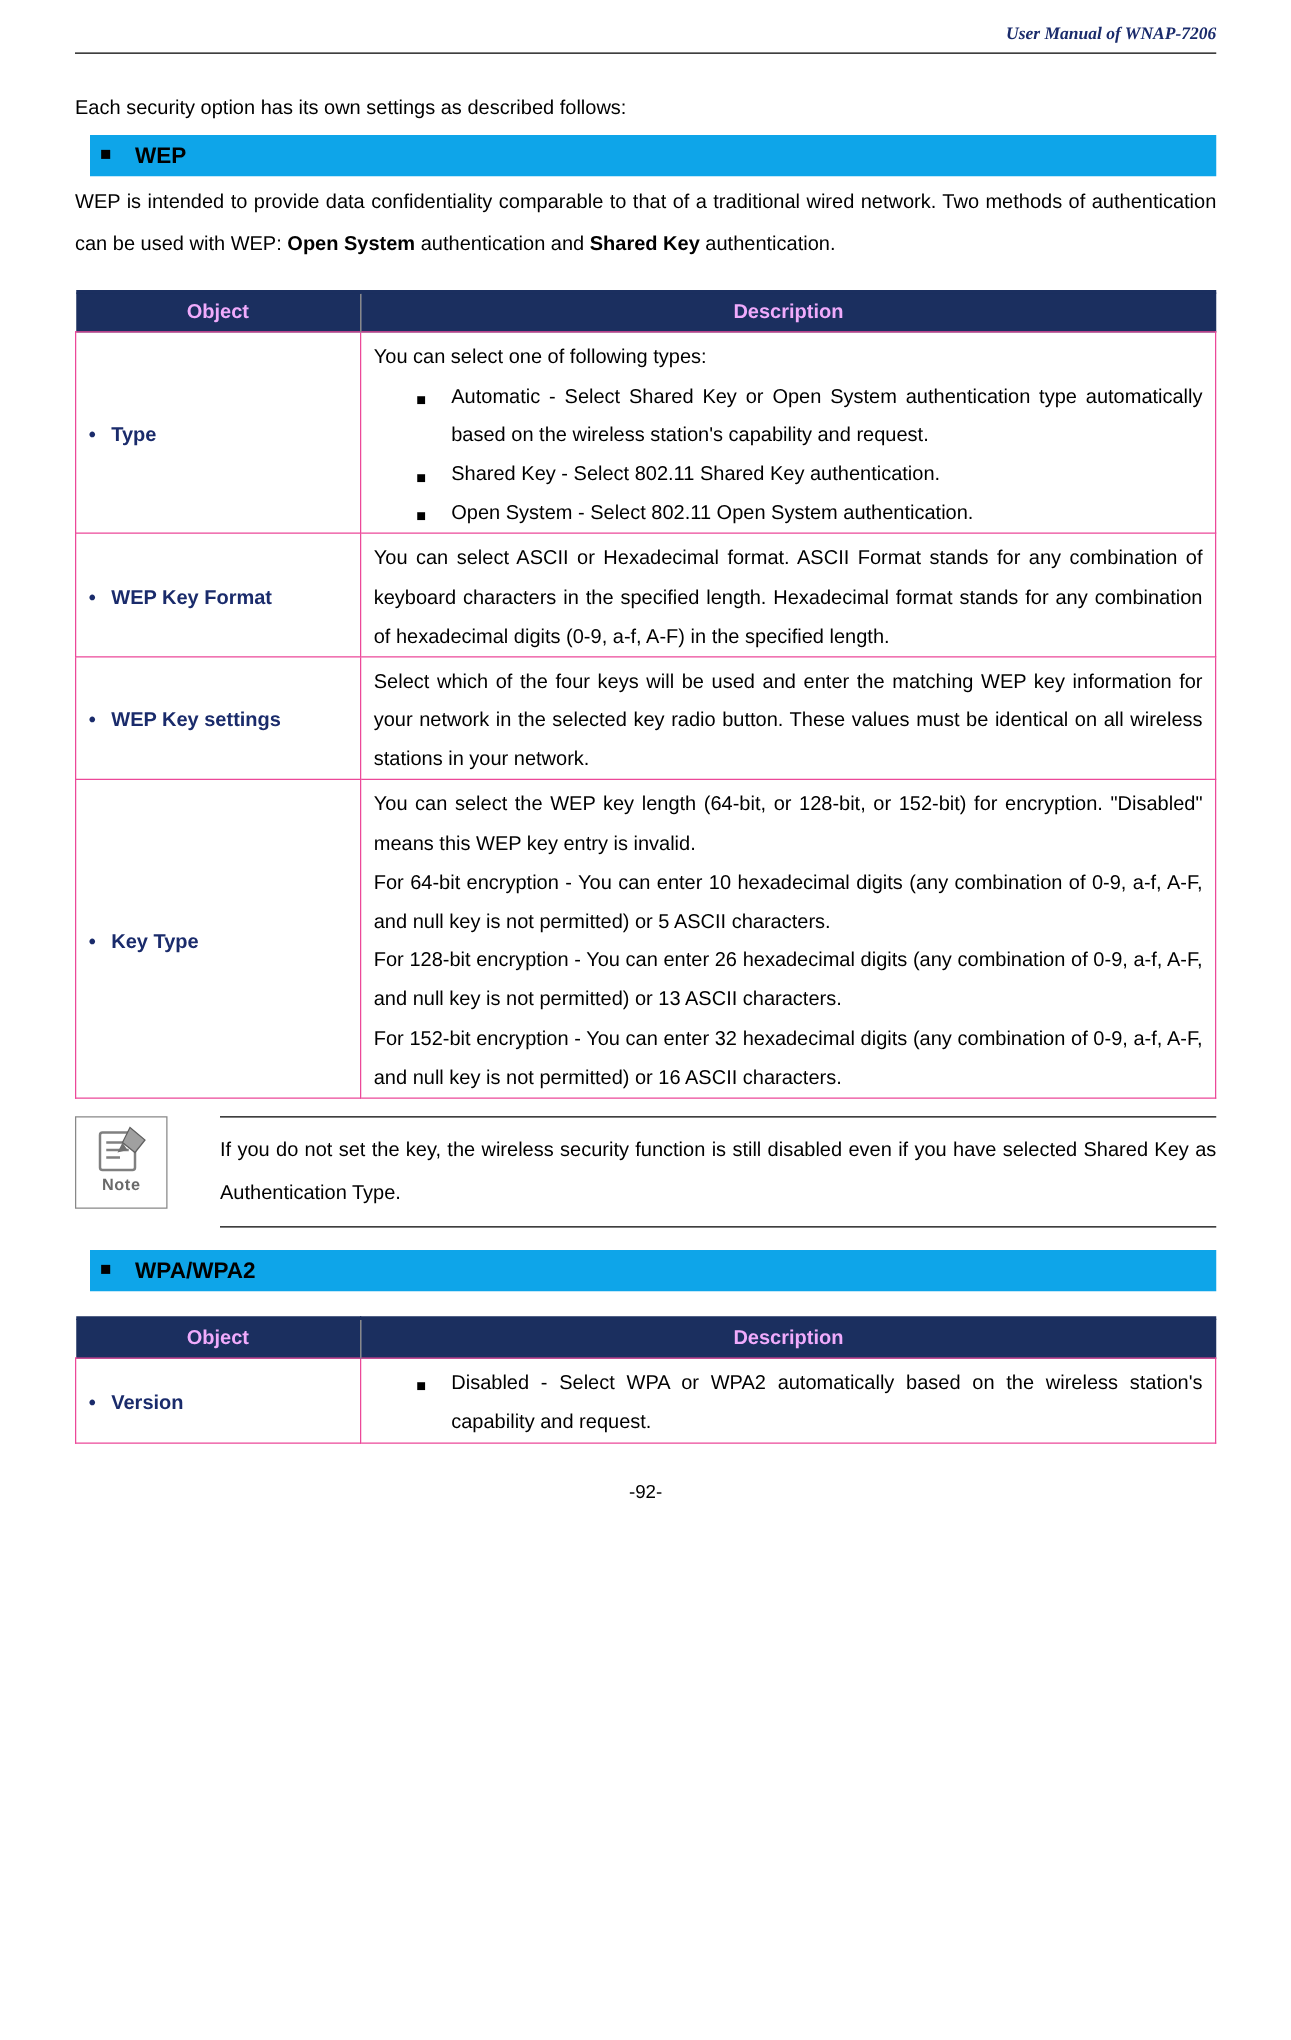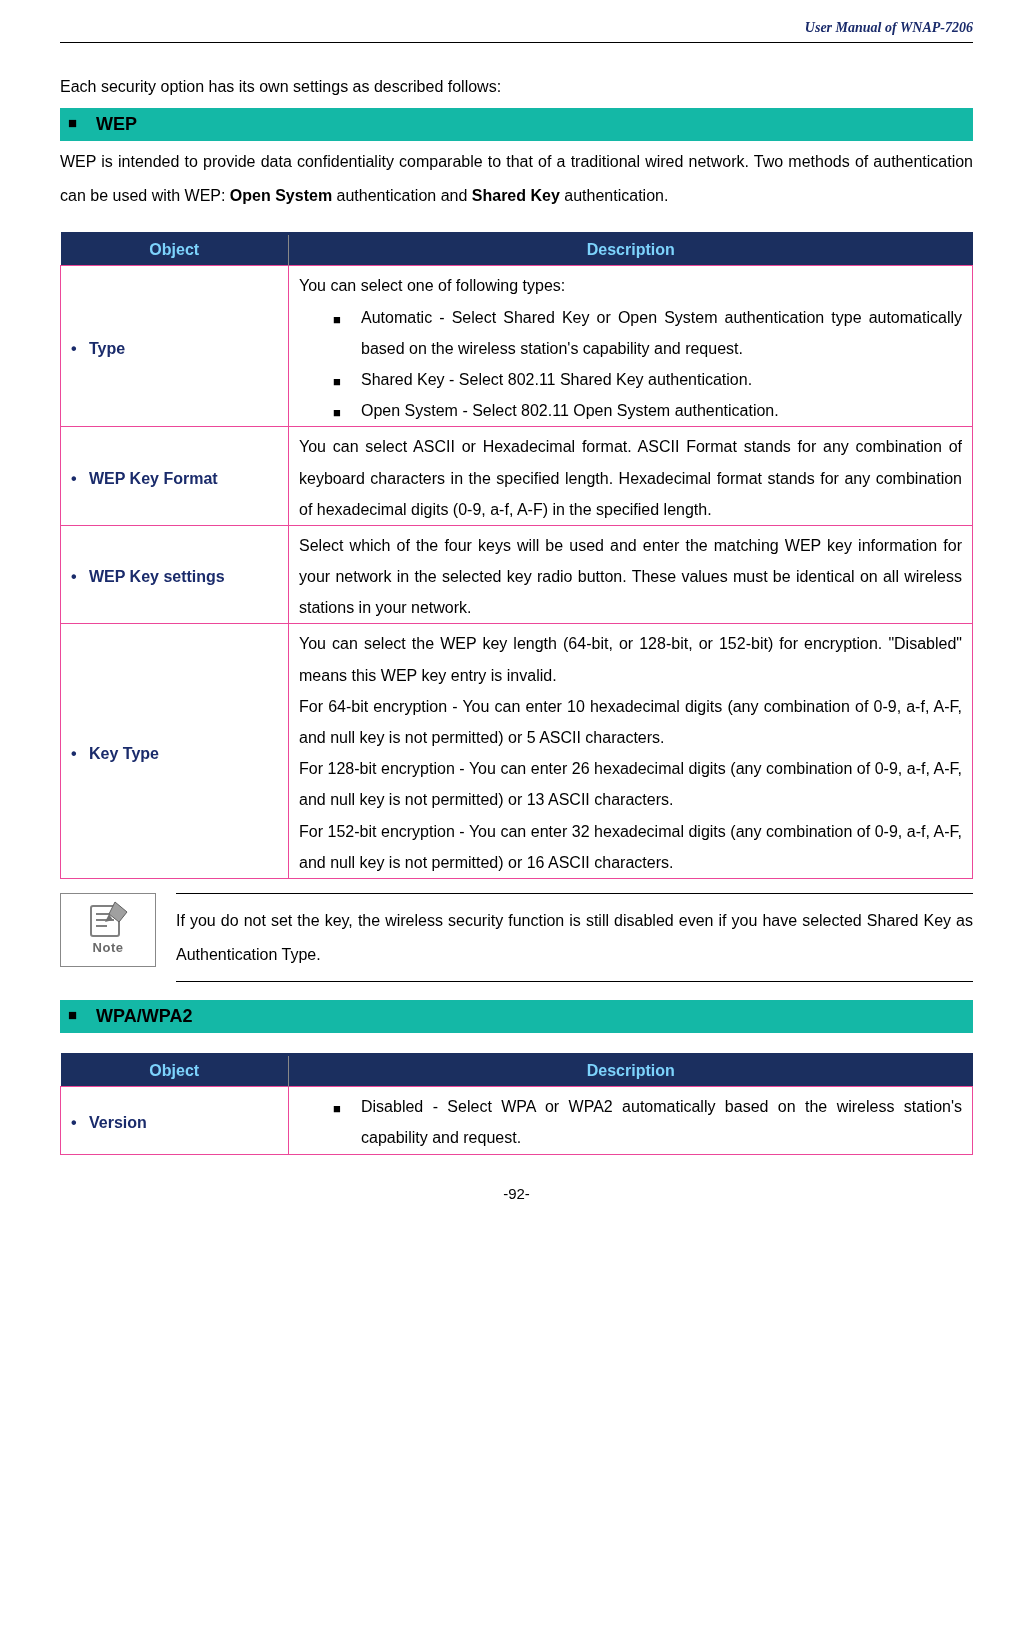--- a/index.html
+++ b/index.html
@@ -29,23 +29,23 @@
   .header-rule {
     border: none;
     border-top: 1.5px solid #000;
     margin: 6px 0 30px 0;
   }
   .intro-line {
     margin: 6px 0 8px 0;
     line-height: 1.7;
   }
   .section-bar {
-    background: #14b8a6;
+    background: #0ea5e9;
     padding: 6px 8px 6px 8px;
-    margin: 6px 0 4px 0;
+    margin: 6px 0 4px 12px;
     font-weight: bold;
     font-size: 18px;
   }
   .section-bar .sq {
     font-size: 15px;
     vertical-align: 2px;
     margin-right: 14px;
   }
   .body-para {
     margin: 4px 0 10px 0;
@@ -55,21 +55,21 @@
   .body-para .b { font-weight: bold; }
 
   table.obj-table {
     width: 100%;
     border-collapse: collapse;
     margin: 20px 0 14px 0;
     border-top: 3px solid #1b2f5f;
   }
   table.obj-table th {
     background: #1b2f5f;
-    color: #7dd3fc;
+    color: #f0abfc;
     font-weight: bold;
     text-align: center;
     padding: 6px 8px;
     font-size: 16px;
     border-right: 1px solid #888;
   }
   table.obj-table th:last-child { border-right: none; }
   table.obj-table td {
     border: 1px solid #ec4899;
     padding: 4px 10px 0 10px;
@@ -135,21 +135,21 @@
     padding-left: 16px;
   }
   .note-rules {
     border-top: 1px solid #000;
     border-bottom: 1px solid #000;
     padding: 10px 0 10px 0;
     line-height: 2.1;
     text-align: justify;
   }
   .note-icon-wrap {
-    width: 96px;
+    width: 74px;
     height: 74px;
     border: 1px solid #888;
     text-align: center;
     padding-top: 4px;
     color: #777;
   }
   .note-icon-wrap svg { display:block; margin: 0 auto 0 auto; }
   .note-label {
     font-size: 13px;
     font-weight: bold;

